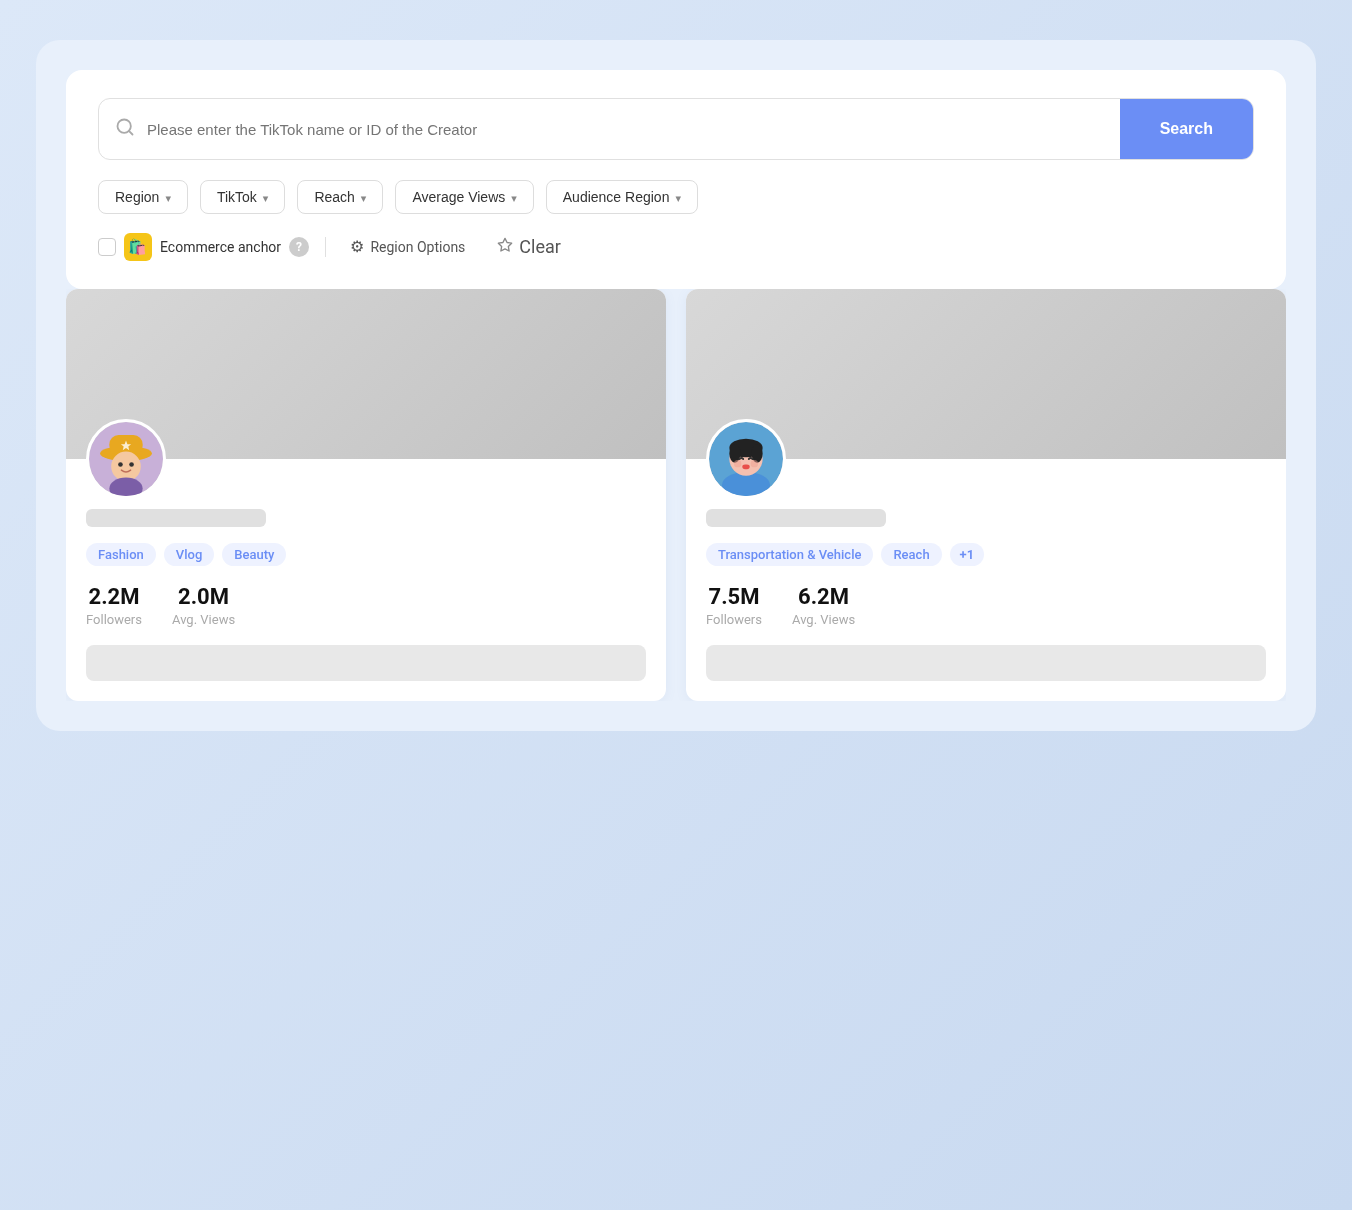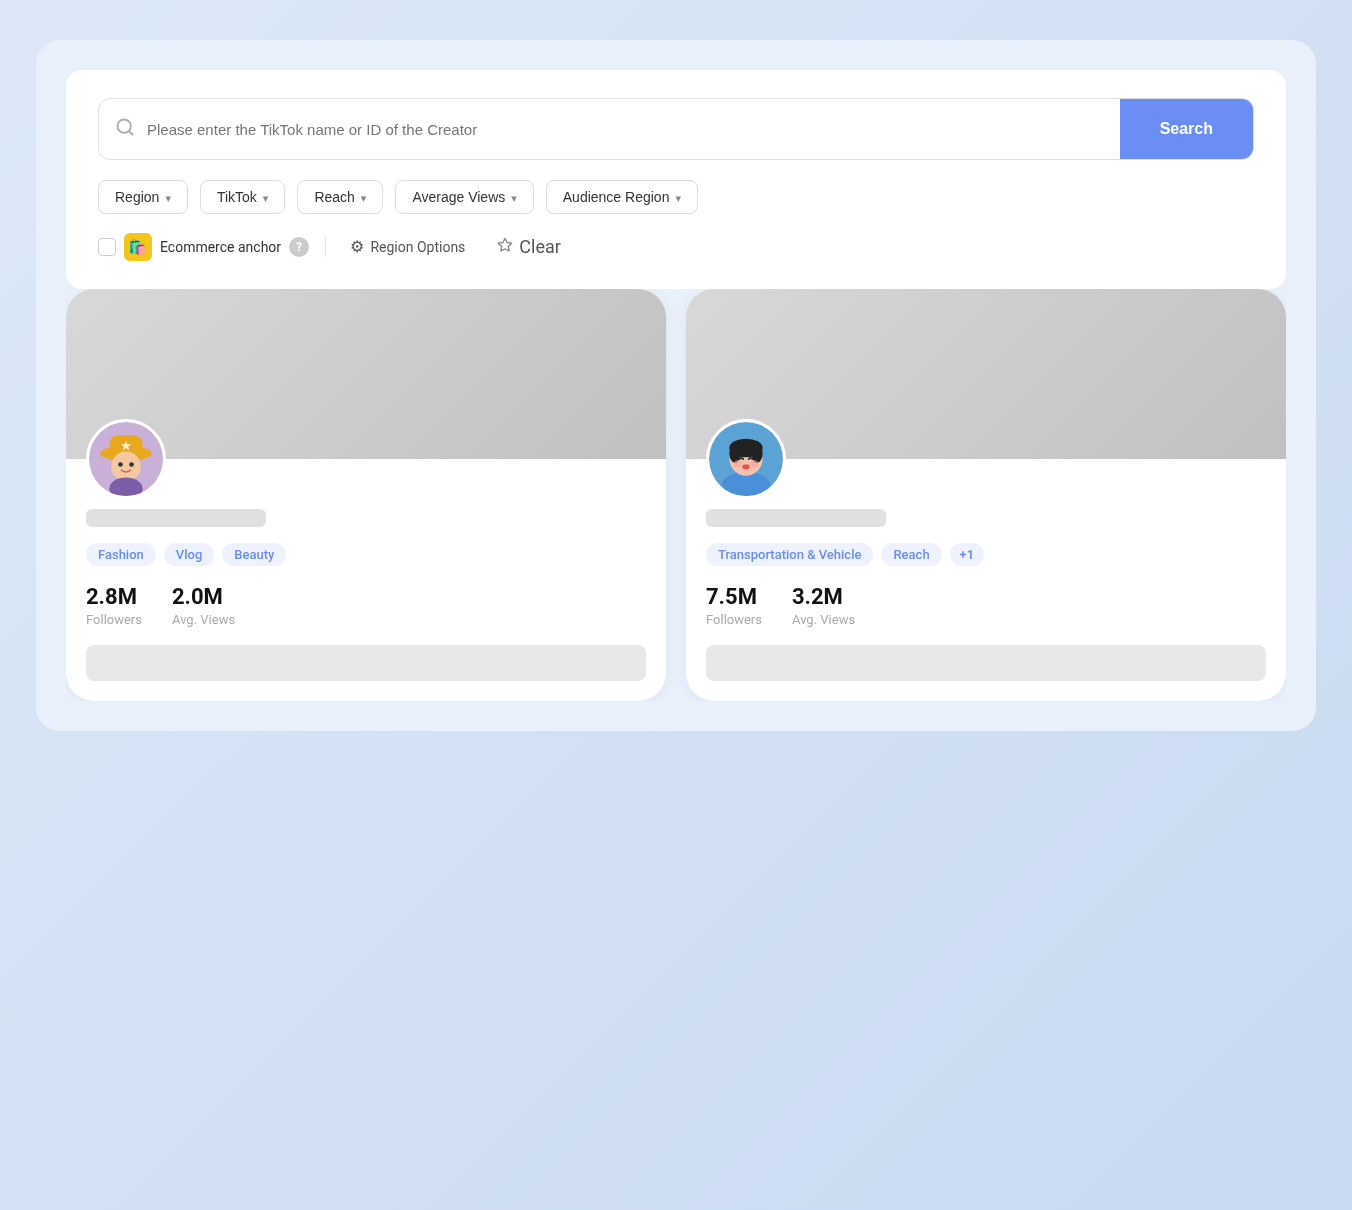--- a/index.html
+++ b/index.html
@@ -152,25 +152,26 @@
       border-radius: 6px;
     }
     
     .cards-row {
       display: flex;
       gap: 20px;
       overflow: hidden;
     }
     .creator-card {
       background: #fff;
-      border-radius: 28px;
+      border-radius: 12px;
       overflow: hidden;
       flex: 0 0 calc(50% - 10px);
       min-width: 0;
       box-shadow: 0 2px 12px rgba(100,130,180,0.08);
+      text-align: center;
     }
     .card-banner {
       width: 100%;
       height: 170px;
       background: linear-gradient(135deg, #d8d8d8 0%, #c0c0c0 100%);
     }
     .card-body {
       padding: 0 20px 20px 20px;
     }
     .avatar-wrap {
@@ -335,21 +336,21 @@
           </div>
         </div>
         <div class="name-placeholder"></div>
         <div class="tags-row">
           <span class="tag">Fashion</span>
           <span class="tag">Vlog</span>
           <span class="tag">Beauty</span>
         </div>
         <div class="stats-row">
           <div class="stat-block">
-            <div class="stat-value">2.8M</div>
+            <div class="stat-value">2.2M</div>
             <div class="stat-label">Followers</div>
           </div>
           <div class="stat-block">
             <div class="stat-value">2.0M</div>
             <div class="stat-label">Avg. Views</div>
           </div>
         </div>
         <div class="action-placeholder"></div>
       </div>
     </div>
@@ -386,21 +387,21 @@
           <span class="tag">Transportation &amp; Vehicle</span>
           <span class="tag">Reach</span>
           <span class="tag-more">+1</span>
         </div>
         <div class="stats-row">
           <div class="stat-block">
             <div class="stat-value">7.5M</div>
             <div class="stat-label">Followers</div>
           </div>
           <div class="stat-block">
-            <div class="stat-value">3.2M</div>
+            <div class="stat-value">6.2M</div>
             <div class="stat-label">Avg. Views</div>
           </div>
         </div>
         <div class="action-placeholder"></div>
       </div>
     </div>
 
   </div>
 </div>
 

